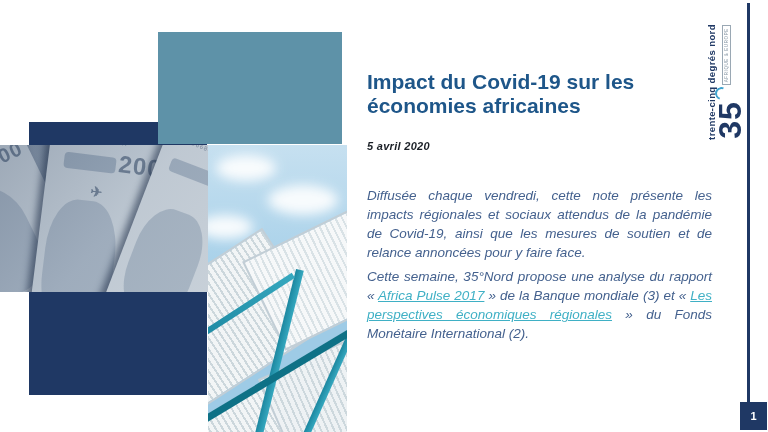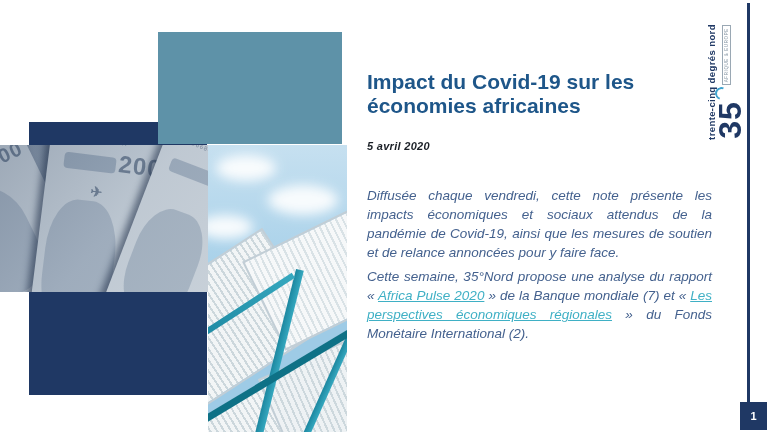--- a/index.html
+++ b/index.html
@@ -121,23 +121,23 @@
     <div class="beam" style="left:48px;top:120px;width:8px;height:330px;transform:rotate(14deg);"></div>
     <div class="beam" style="left:108px;top:60px;width:7px;height:400px;transform:rotate(24deg);"></div>
     <div class="beam dark" style="left:-30px;top:218px;width:230px;height:7px;transform:rotate(-31deg);"></div>
     <div class="beam dark" style="left:20px;top:335px;width:230px;height:8px;transform:rotate(-30deg);"></div>
     <div class="beam" style="left:-25px;top:160px;width:120px;height:6px;transform:rotate(-33deg);"></div>
   </div>
 
   <h1 class="title">Impact du Covid-19 sur les économies africaines</h1>
   <div class="date">5 avril 2020</div>
 
-  <p class="para para1">Diffusée chaque vendredi, cette note présente les impacts économiques et sociaux attendus de la pandémie de Covid-19, ainsi que les mesures de soutien et de relance annoncées pour y faire face.</p>
+  <p class="para para1">Diffusée chaque vendredi, cette note présente les impacts régionales et sociaux attendus de la pandémie de Covid-19, ainsi que les mesures de soutien et de relance annoncées pour y faire face.</p>
 
-  <p class="para para2"><span>Cette semaine, 35°Nord propose une analyse du rapport « </span><a class="link">Africa Pulse 2020</a><span> » de la Banque mondiale (7) et « </span><a class="link">Les perspectives économiques régionales</a><span> »  du Fonds Monétaire International (2).</span></p>
+  <p class="para para2"><span>Cette semaine, 35°Nord propose une analyse du rapport « </span><a class="link">Africa Pulse 2017</a><span> » de la Banque mondiale (3) et « </span><a class="link">Les perspectives économiques régionales</a><span> »  du Fonds Monétaire International (2).</span></p>
 
   <div class="logo">
     <div class="logo-name">trente-cinq degrés nord</div>
     <div class="logo-row">
       <span class="logo-num">35</span>
       <span class="logo-deg"></span>
       <span class="logo-tag">AFRIQUE &amp; EUROPE</span>
     </div>
   </div>
   <div class="vline"></div>

